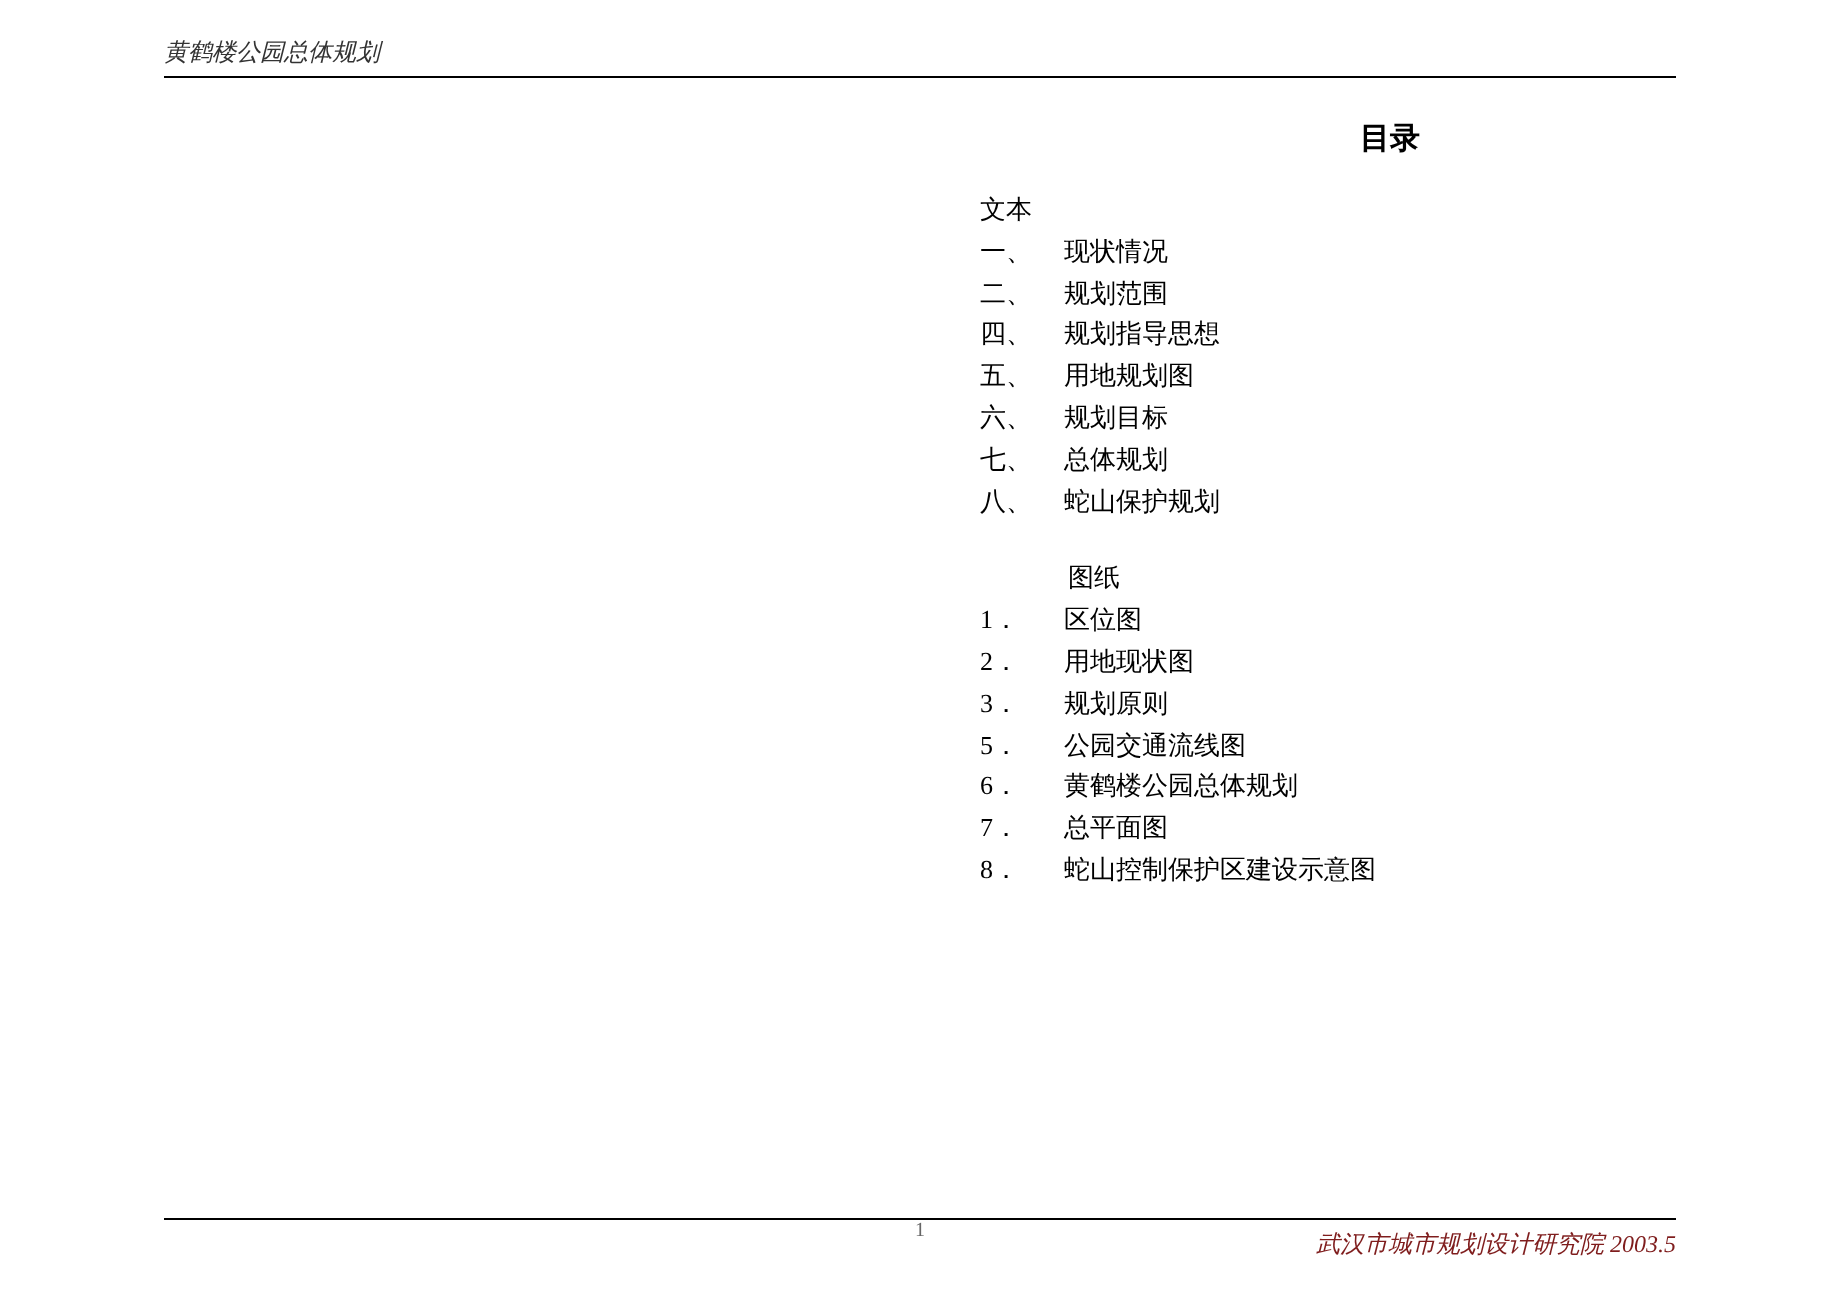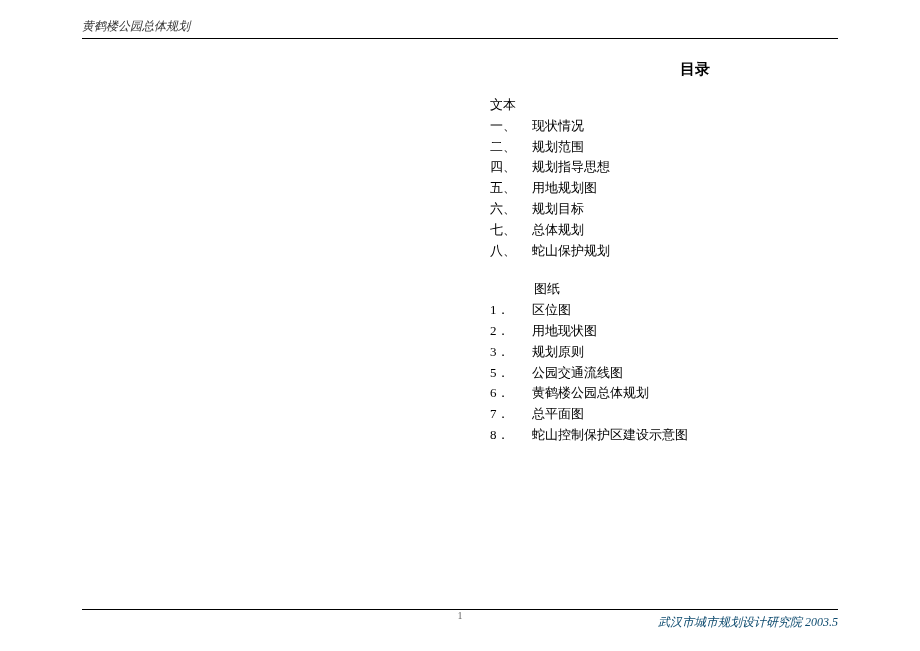--- a/index.html
+++ b/index.html
@@ -63,21 +63,21 @@
       bottom: 20px;
       left: 82px;
       right: 82px;
       border-top: 1px solid #000000;
       padding-top: 4px;
     }
     .footer-text {
       text-align: right;
       font-style: italic;
       font-size: 12px;
-      color: #0c4a6e;
+      color: #7f1d1d;
     }
     .page-number {
       position: absolute;
       bottom: 30px;
       left: 0;
       right: 0;
       text-align: center;
       font-size: 10px;
       color: #666666;
     }

